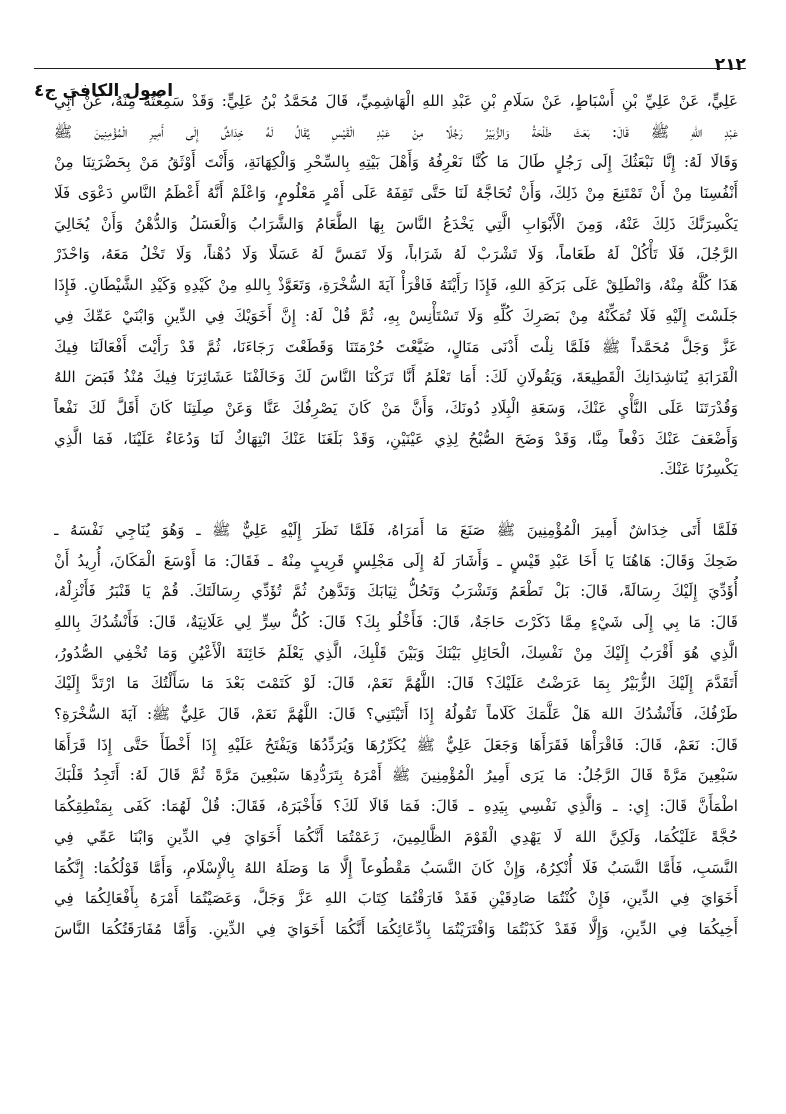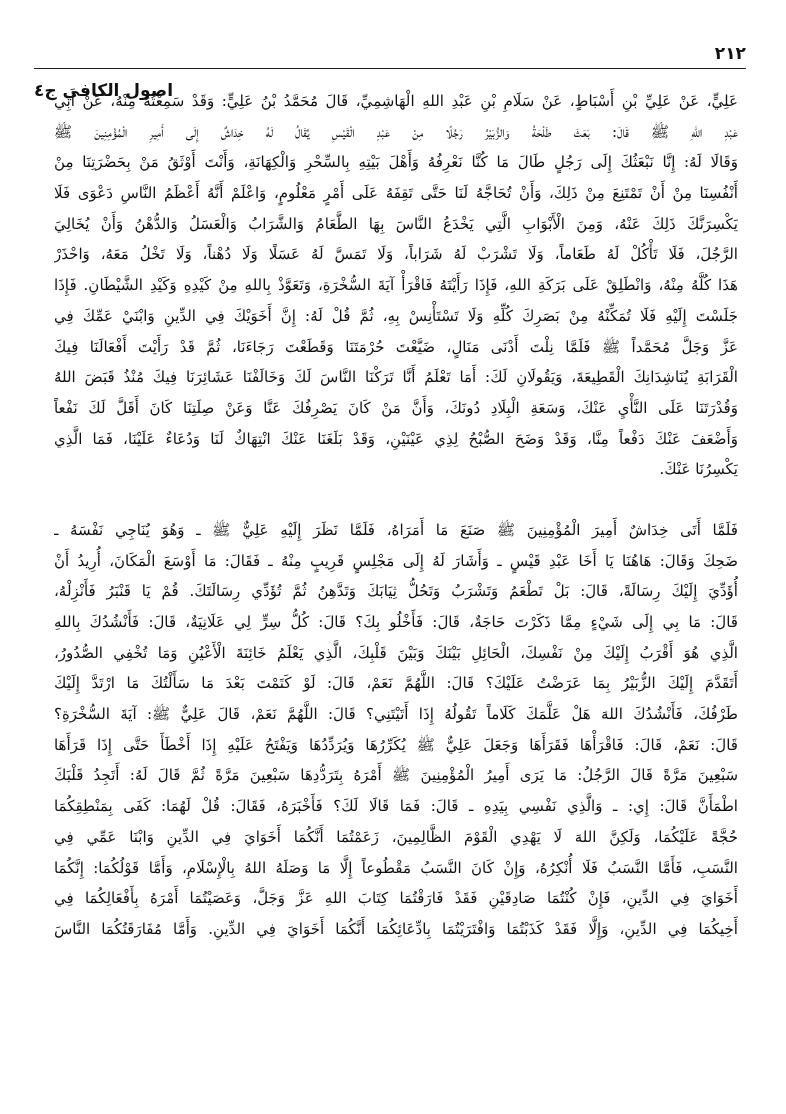--- a/index.html
+++ b/index.html
@@ -10,21 +10,21 @@
   .page-header {
     position: absolute; left: 34px; right: 40px; top: 30px; height: 40px;
     direction: ltr;
   }
   .header-title {
     position: absolute; left: 0; top: 6px;
     font-family: "DejaVu Sans", sans-serif; font-weight: bold; font-size: 17px;
     direction: rtl; color: #111; margin-top: 44px;
   }
   .page-number {
-    position: absolute; right: 0; top: 13px;
+    position: absolute; right: 0; top: 24px;
     font-family: "DejaVu Sans", sans-serif; font-weight: bold; font-size: 17px;
     color: #111;
   }
   .header-rule {
     position: absolute; left: 0; right: 0; top: 38px; height: 0;
     border-top: 1.5px solid #222;
   }
   .body-text {
     position: absolute; left: 54px; right: 48px; top: 86px;
     direction: rtl; text-align: justify;

